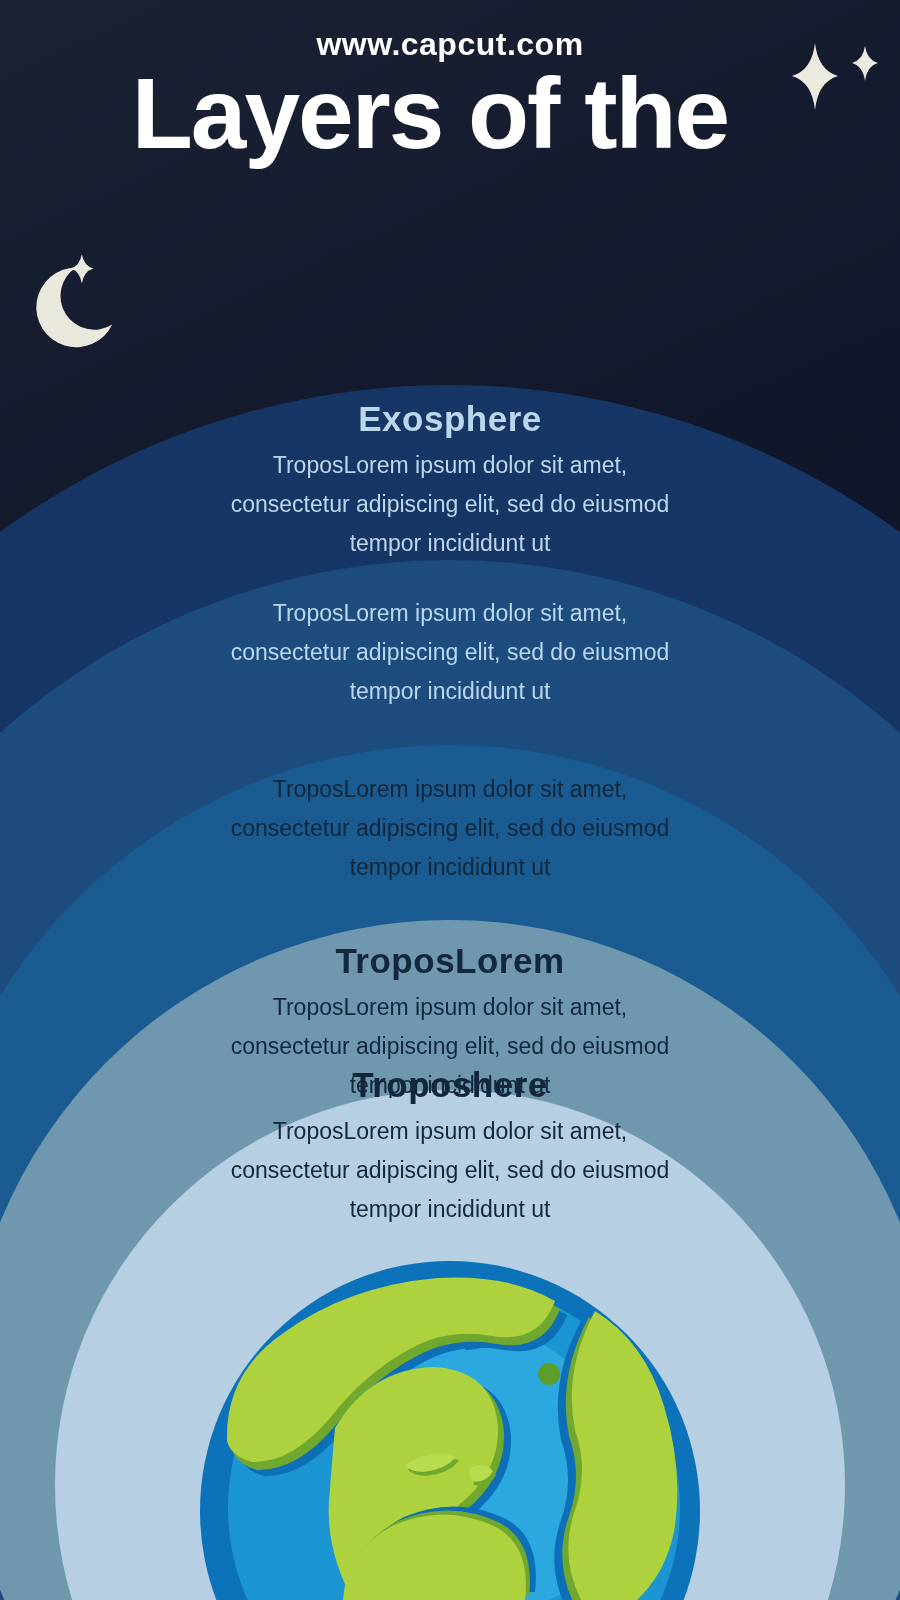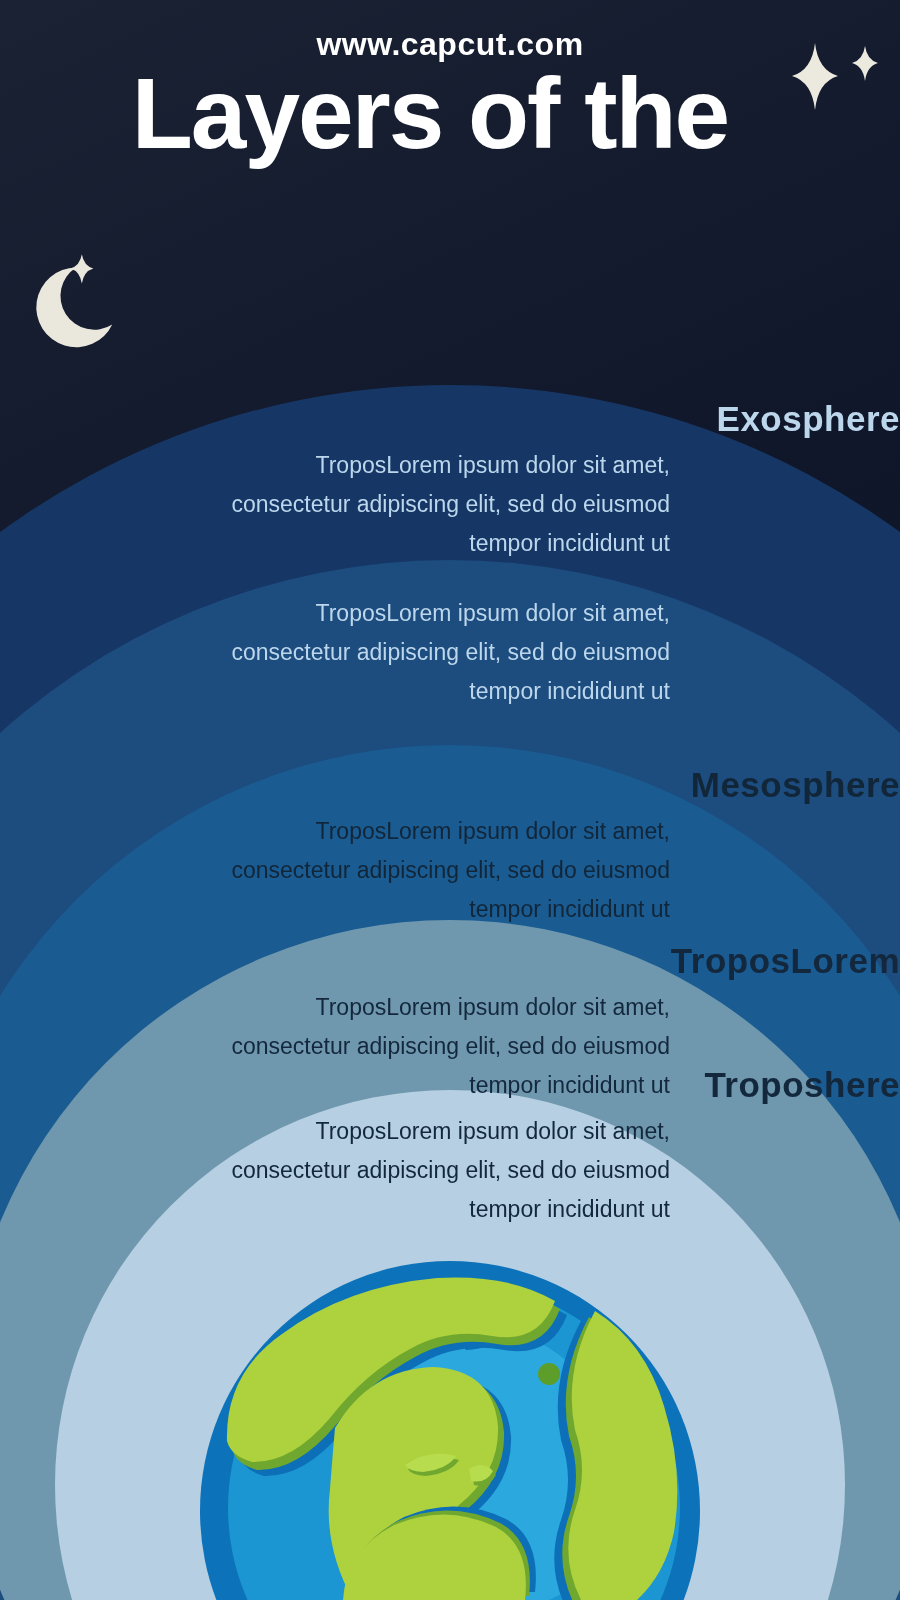--- a/index.html
+++ b/index.html
@@ -23,21 +23,21 @@
   .sparkles { position:absolute; top:38px; left:775px; width:110px; height:85px; }
   .moon { position:absolute; top:252px; left:22px; width:95px; height:105px; }
   
   .arc { position:absolute; left:450px; transform:translateX(-50%); border-radius:50%; }
   .arc-exosphere    { width:1524px; height:1524px; top:385px;  background:#163766; }
   .arc-themosphere  { width:1344px; height:1344px; top:560px;  background:#1d4c7f; }
   .arc-mesosphere   { width:1058px; height:1058px; top:745px;  background:#1a5b91; }
   .arc-stratosphere { width:972px;  height:972px;  top:920px;  background:#6f98ae; }
   .arc-troposhere   { width:790px;  height:790px;  top:1090px; background:#b6cfe2; }
   
-  .layer-text { position:absolute; left:0; width:900px; text-align:right; }
+  .layer-text { position:absolute; left:0; width:900px; text-align:center; }
   .layer-text h2 { margin:0; font-size:35px; line-height:42px; font-weight:bold; letter-spacing:0.5px; }
   .layer-text p  { margin:6px auto 0; width:440px; font-size:23px; line-height:39px; }
   .lt-exosphere    { top:398px;  color:#bcd7ec; }
   .lt-themosphere  { top:588px;  color:#bcd7ec; }
   .lt-mesosphere   { top:764px;  color:#122639; }
   .lt-stratosphere { top:940px;  color:#13273d; }
   .lt-troposhere   { top:1064px; color:#13273d; }
   
   .earth { position:absolute; top:1256px; left:450px; transform:translateX(-50%); width:506px; height:344px; }
 </style>
@@ -68,21 +68,20 @@
   </svg>
 
   <div class="layer-text lt-exosphere">
     <h2>Exosphere</h2>
     <p>TroposLorem ipsum dolor sit amet, consectetur adipiscing elit, sed do eiusmod tempor incididunt ut</p>
   </div>
   <div class="layer-text lt-themosphere">
     <p>TroposLorem ipsum dolor sit amet, consectetur adipiscing elit, sed do eiusmod tempor incididunt ut</p>
   </div>
   <div class="layer-text lt-mesosphere">
-    <h2>Mesosphere</h2>
     <p>TroposLorem ipsum dolor sit amet, consectetur adipiscing elit, sed do eiusmod tempor incididunt ut</p>
   </div>
   <div class="layer-text lt-stratosphere">
     <h2>TroposLorem</h2>
     <p>TroposLorem ipsum dolor sit amet, consectetur adipiscing elit, sed do eiusmod tempor incididunt ut</p>
   </div>
   <div class="layer-text lt-troposhere">
     <h2>Troposhere</h2>
     <p>TroposLorem ipsum dolor sit amet, consectetur adipiscing elit, sed do eiusmod tempor incididunt ut</p>
   </div>

